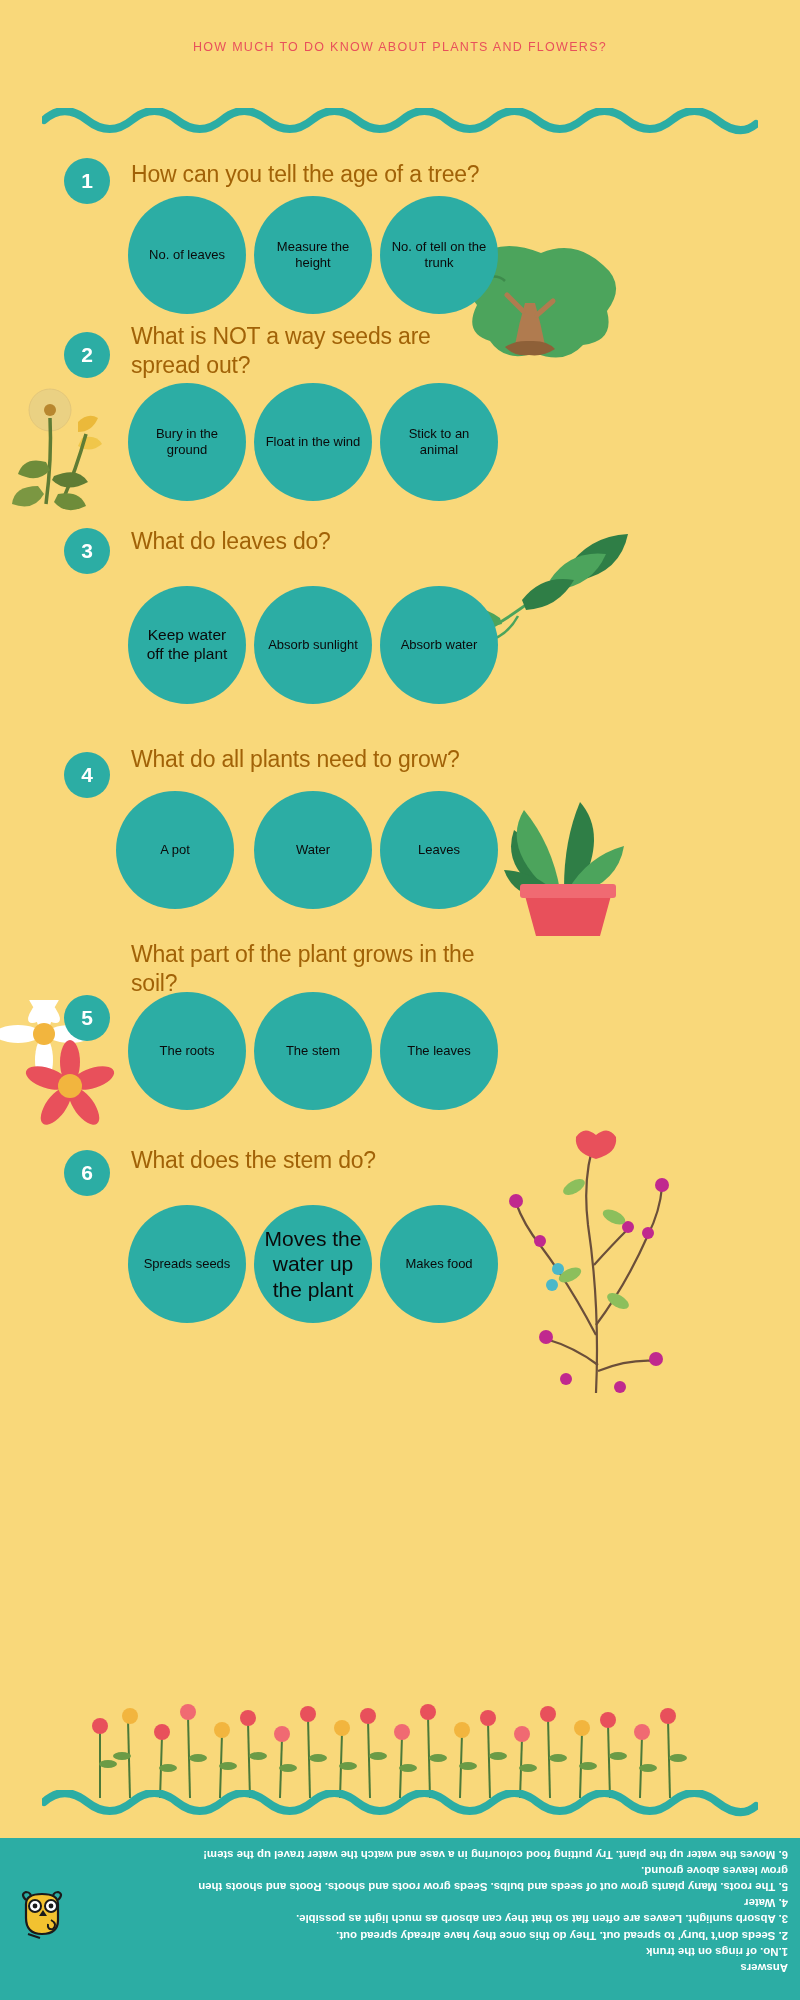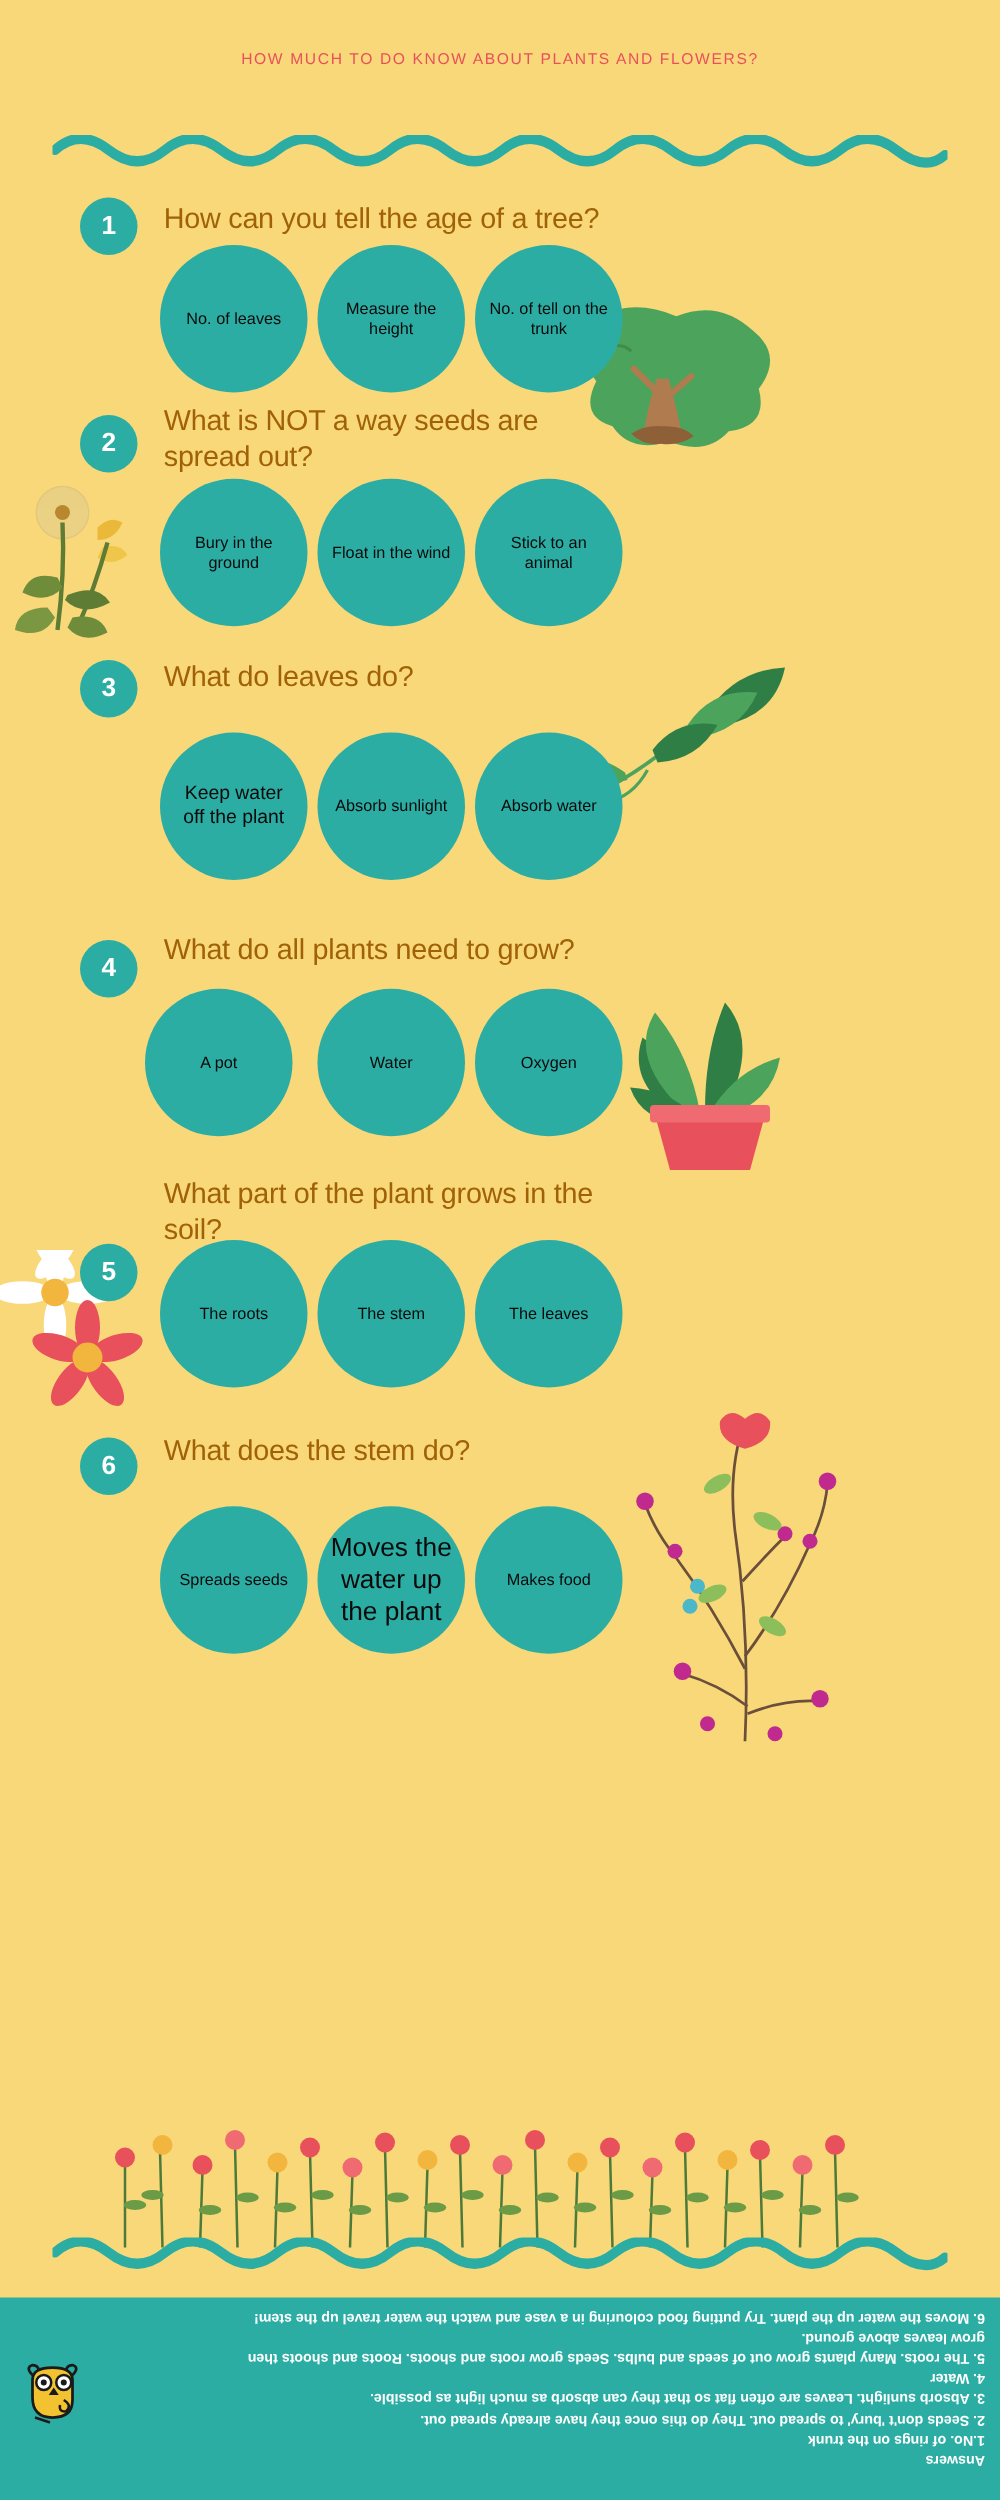--- a/index.html
+++ b/index.html
@@ -277,21 +277,21 @@
     <div class="ans" style="left:128px;top:586px;width:118px;height:118px;font-size:15.5px;">Keep water off the plant</div>
     <div class="ans" style="left:254px;top:586px;width:118px;height:118px;">Absorb sunlight</div>
     <div class="ans" style="left:380px;top:586px;width:118px;height:118px;">Absorb water</div>
   </div>
 
   <div class="qblock">
     <div class="qnum" style="left:64px;top:752px;">4</div>
     <div class="qtext" style="left:131px;top:745px;width:400px;">What do all plants need to grow?</div>
     <div class="ans" style="left:116px;top:791px;width:118px;height:118px;text-align:center;">A pot</div>
     <div class="ans" style="left:254px;top:791px;width:118px;height:118px;">Water</div>
-    <div class="ans" style="left:380px;top:791px;width:118px;height:118px;">Oxygen</div>
+    <div class="ans" style="left:380px;top:791px;width:118px;height:118px;">Leaves</div>
   </div>
 
   <div class="qblock">
     <div class="qnum" style="left:64px;top:995px;">5</div>
     <div class="qtext" style="left:131px;top:940px;width:355px;">What part of the plant grows in the soil?</div>
     <div class="ans" style="left:128px;top:992px;width:118px;height:118px;">The roots</div>
     <div class="ans" style="left:254px;top:992px;width:118px;height:118px;">The stem</div>
     <div class="ans" style="left:380px;top:992px;width:118px;height:118px;">The leaves</div>
   </div>
 

